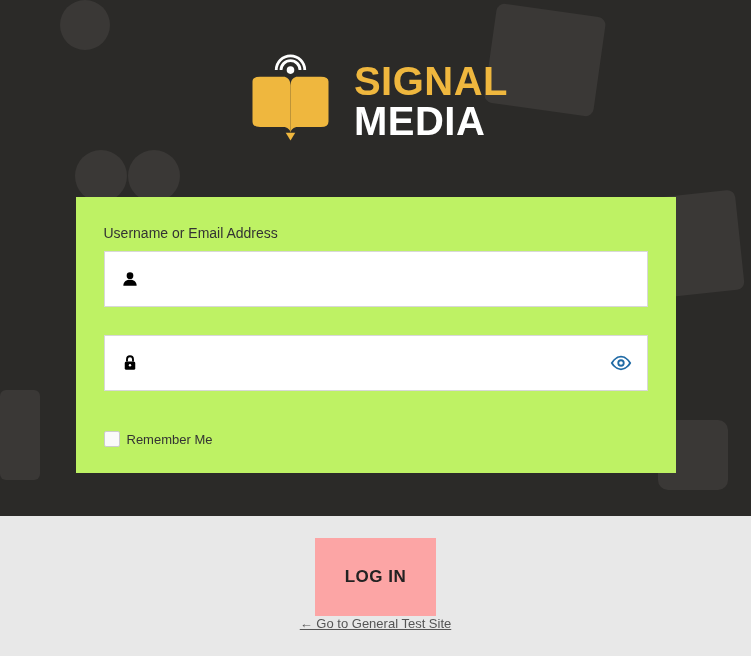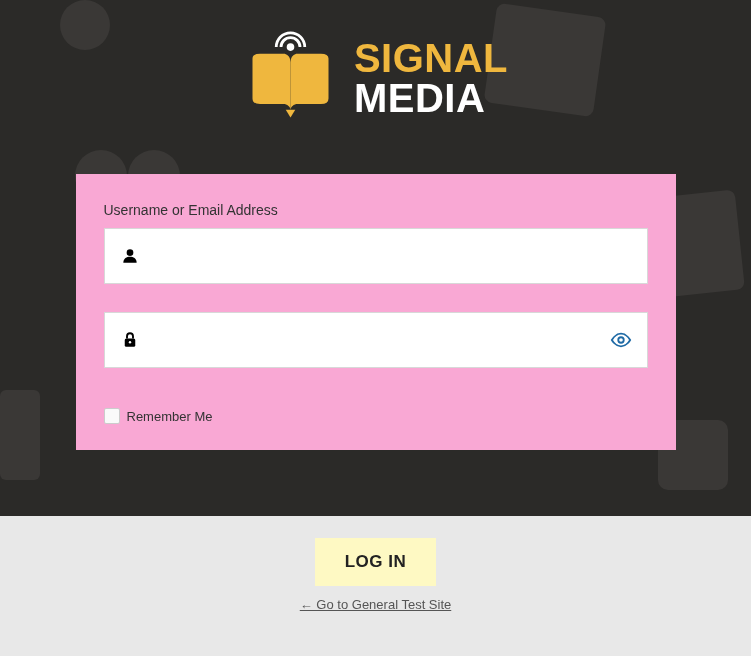--- a/index.html
+++ b/index.html
@@ -28,20 +28,21 @@
     }
     .bg-shape {
       position: absolute;
       background: #3a3836;
     }
     .logo-area {
       text-align: center;
       padding-top: 30px;
       position: relative;
       z-index: 2;
+      margin-top: 23px;
     }
     .logo-wrap {
       display: inline-flex;
       align-items: center;
       gap: 16px;
     }
     .book-icon {
       width: 95px;
       height: 95px;
       position: relative;
@@ -58,21 +59,21 @@
       color: #efb73e;
       letter-spacing: 0.5px;
     }
     .logo-line2 {
       font-size: 40px;
       font-weight: 800;
       color: #ffffff;
       letter-spacing: 0.5px;
     }
     .form-card {
-      background: #f9a8d4;
+      background: #bef264;
       width: 600px;
       margin: 0 auto;
       margin-top: 45px;
       padding: 28px 28px 24px 28px;
       position: relative;
       z-index: 2;
     }
     .field-label {
       font-size: 14px;
       color: #333;
@@ -139,23 +140,23 @@
       color: #333;
     }
     .footer-area {
       background: #e8e8e8;
       width: 100%;
       text-align: center;
       padding-top: 22px;
       padding-bottom: 20px;
     }
     .login-btn {
-      background: #fef9c3;
+      background: #fca5a5;
       border: none;
-      padding: 14px 30px;
+      padding: 29px 30px;
       font-size: 17px;
       font-weight: 700;
       color: #222;
       cursor: pointer;
       letter-spacing: 0.5px;
     }
     .links-row {
       margin-top: 20px;
       font-size: 13px;
       color: #555;
@@ -163,21 +164,21 @@
     .links-row a, .links-row span.link {
       color: #555;
       text-decoration: underline;
       cursor: pointer;
     }
     .links-row .sep {
       margin: 0 3px;
       text-decoration: none;
     }
     .back-link {
-      margin-top: 11px;
+      margin-top: 0;
       font-size: 13px;
     }
     .back-link span {
       color: #555;
       text-decoration: underline;
       cursor: pointer;
     }
   </style>
 </head>
 <body>

